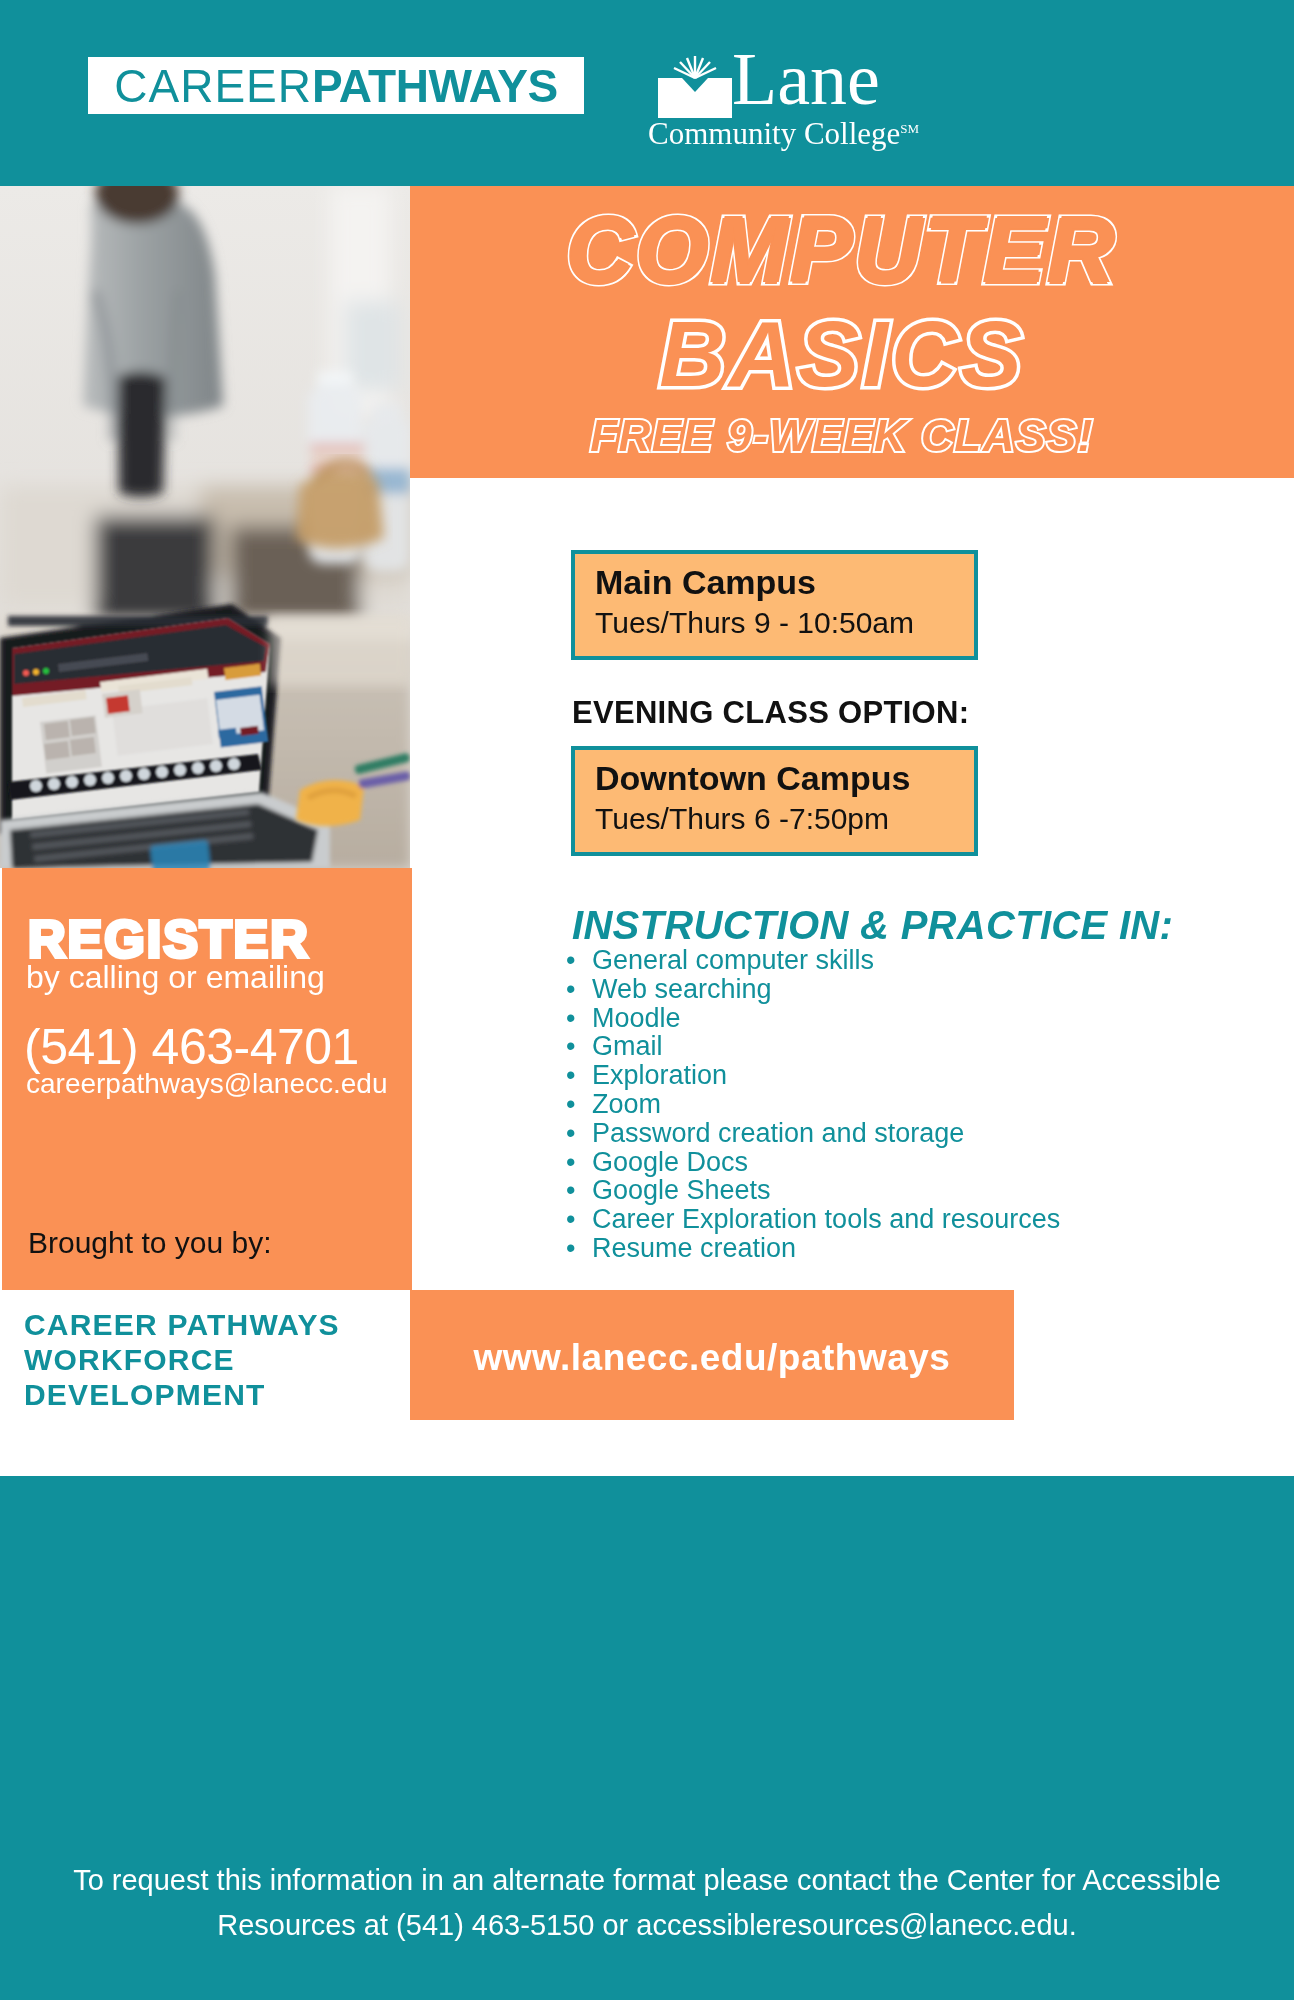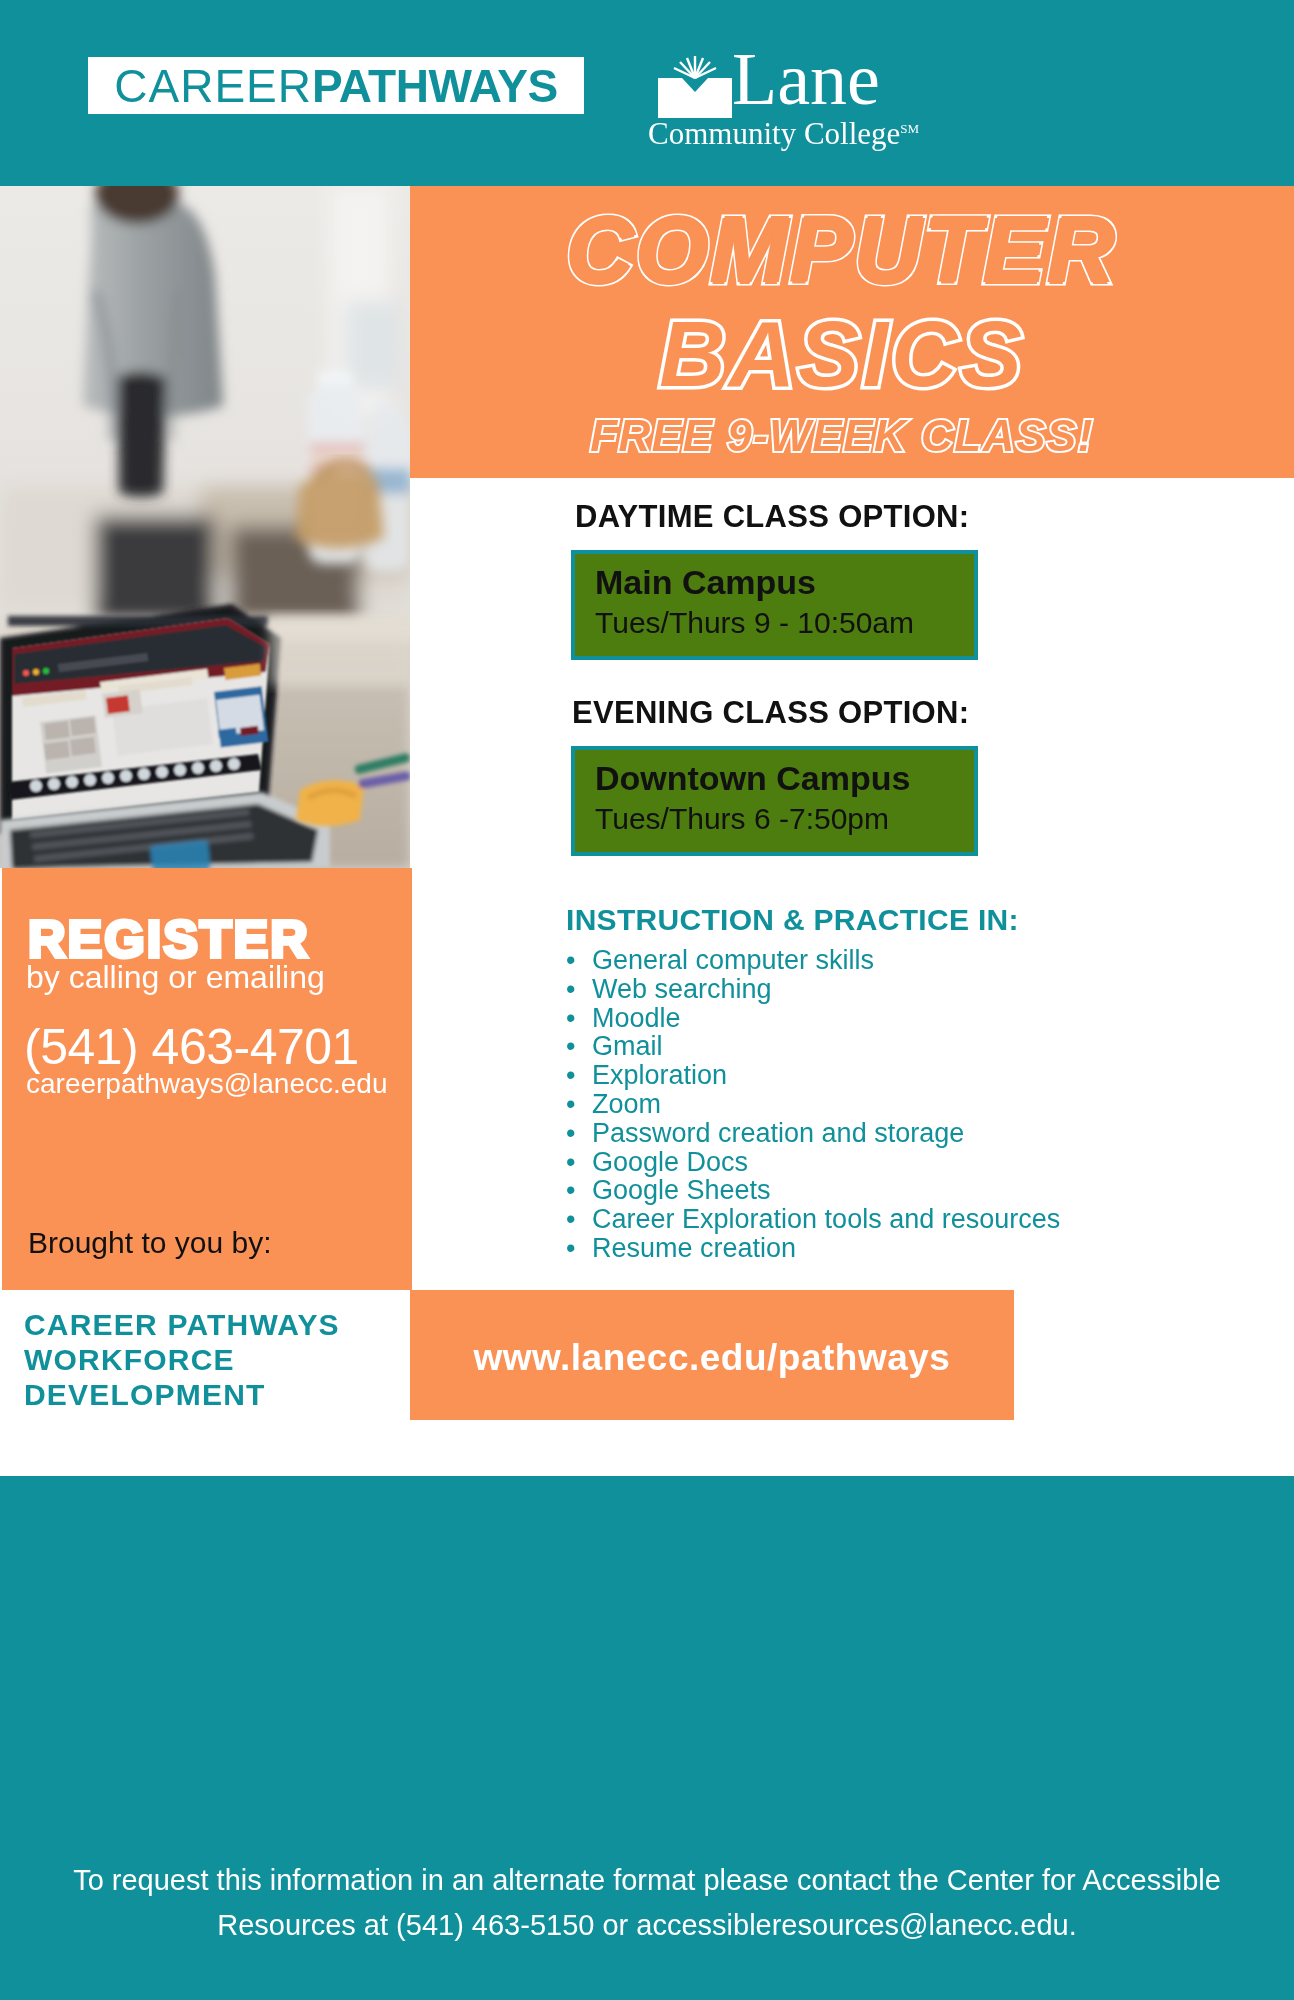--- a/index.html
+++ b/index.html
@@ -92,37 +92,37 @@
     position:absolute; left:410px; top:478px; width:884px; height:650px;
     background:#ffffff;
   }
   .opt-label{
     font-size:31px; font-weight:800; color:#111111;
     letter-spacing:0.3px; white-space:nowrap;
   }
   .opt-label.day { position:absolute; left:165px; top:21px; }
   .opt-label.eve { position:absolute; left:162px; top:217px; }
   .opt-box{
-    position:absolute; border:4px solid var(--teal); background:#4d7c0f;
+    position:absolute; border:4px solid var(--teal); background:#fdba74;
   }
   .opt-box.day { left:161px; top:72px; width:407px; height:110px; }
   .opt-box.eve { left:161px; top:268px; width:407px; height:110px; }
   .opt-campus{
     position:absolute; left:20px; top:9px;
     font-size:34px; font-weight:700; color:#111111; white-space:nowrap;
   }
   .opt-time{
     position:absolute; left:20px; top:52px;
     font-size:30px; font-weight:400; color:#111111; white-space:nowrap;
   }
 
   .instr-head{
-    position:absolute; left:156px; top:425px;
-    font-size:30px; font-weight:800; color:var(--teal);
-    letter-spacing:0.3px; white-space:nowrap;
+    position:absolute; left:162px; top:425px;
+    font-size:40px; font-weight:800; color:var(--teal);
+    letter-spacing:0.3px; white-space:nowrap;font-style:italic;
   }
   .bullets{
     position:absolute; left:150px; top:468px; width:700px;
     list-style:none;
   }
   .bullets li{
     position:relative; padding-left:32px;
     font-size:27px; line-height:28.8px; color:var(--teal);
     font-weight:400; white-space:nowrap;
   }
@@ -391,21 +391,20 @@
     <span class="title-inner">BASICS</span>
   </div>
   <div class="subtitle">
     <span class="title-inner">FREE 9-WEEK CLASS!</span>
   </div>
 </div>
 
 <div class="fill-top-right"></div>
 
 <div class="options">
-  <div class="opt-label day">DAYTIME CLASS OPTION:</div>
   <div class="opt-box day">
     <div class="opt-campus">Main Campus</div>
     <div class="opt-time">Tues/Thurs 9 - 10:50am</div>
   </div>
 
   <div class="opt-label eve">EVENING CLASS OPTION:</div>
   <div class="opt-box eve">
     <div class="opt-campus">Downtown Campus</div>
     <div class="opt-time">Tues/Thurs 6 -7:50pm</div>
   </div>

